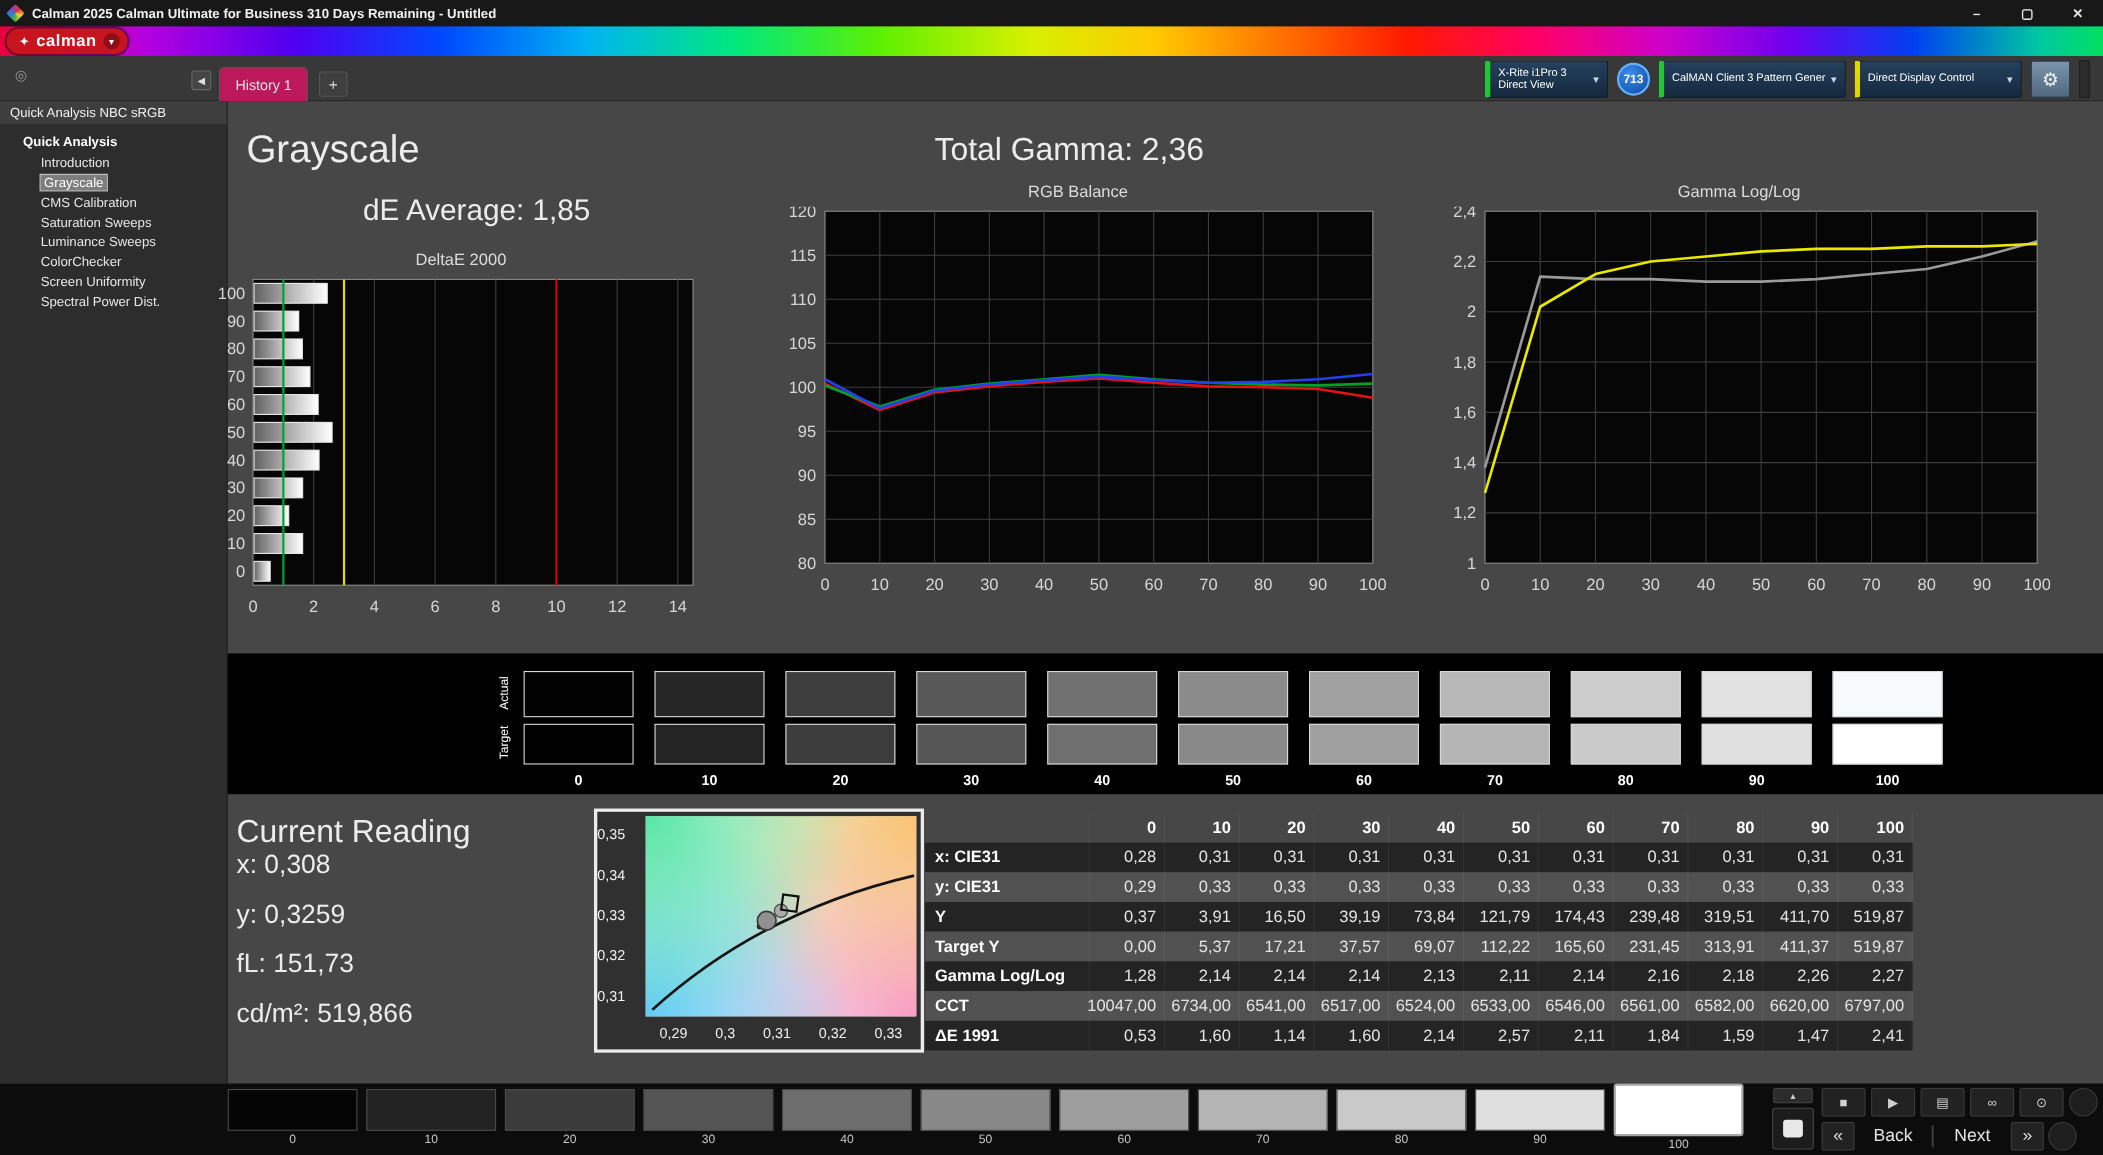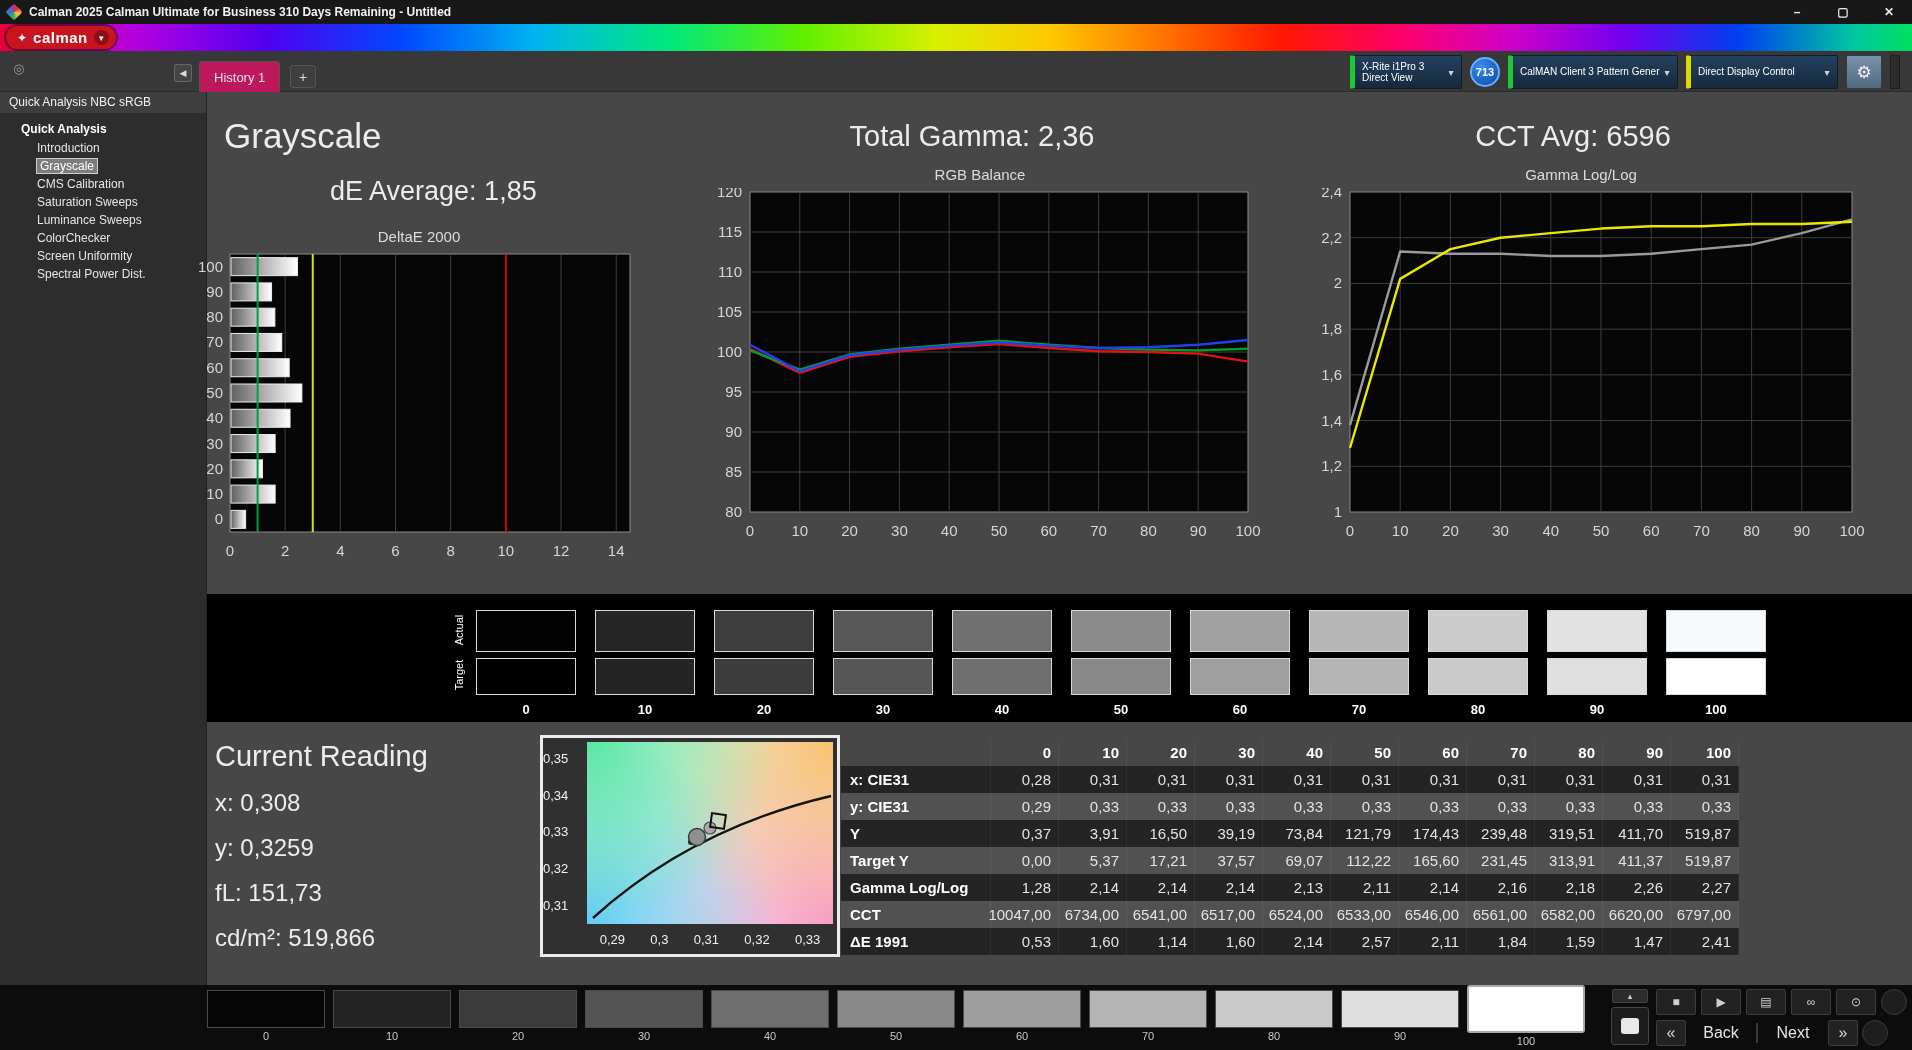--- a/index.html
+++ b/index.html
@@ -78,21 +78,21 @@
   #row2-label{left:230px;top:75px;}
   #swatch-cols{position:absolute;left:269px;top:16px;display:flex;gap:19px;}
   .swcol{width:100px;display:flex;flex-direction:column;}
   .sw{width:100px;border:1px solid #d8d8d8;}
   .sw.actual{height:42px;margin-bottom:6px;}
   .sw.target{height:37px;}
   .swlabel{margin-top:7px;text-align:center;color:#fff;font-size:13px;font-weight:bold;}
 
   
   #current-reading{position:absolute;left:215px;top:740px;color:#ececec;}
-  #cr-title{font-size:29px;margin-bottom:16px;}
+  #cr-title{font-size:29px;}
   .cr-line{font-size:24px;margin-bottom:17px;}
 
   
   #cie-panel{position:absolute;left:540px;top:735px;width:300px;height:222px;border:3px solid #ececec;background:#303030;}
   #cie-ylabels{position:absolute;left:0;top:2px;width:42px;height:184px;display:flex;flex-direction:column;justify-content:space-around;}
   .cie-yt{padding-right:5px;color:#f0f0f0;font-size:13px;}
   #cie-diagram{position:absolute;left:44px;top:4px;width:246px;height:182px;
     background:
       radial-gradient(circle at 0% 0%,rgba(80,230,160,0.95),rgba(80,230,160,0) 62%),
       radial-gradient(circle at 100% 0%,rgba(250,190,100,0.9),rgba(250,190,100,0) 62%),
@@ -212,21 +212,20 @@
         </div>
         <div class="tree-item">
           <span class="tree-label">Spectral Power Dist.</span>
         </div>
       </div>
   </div>
 
   <div class="stat" id="page-title">Grayscale</div>
   <div class="stat" id="de-average">dE Average: 1,85</div>
   <div class="stat" id="total-gamma">Total Gamma: 2,36</div>
-  <div class="stat" id="cct-avg">CCT Avg: 6596</div>
 
   <div class="chart" id="chart-deltae">
     <div class="chart-title">DeltaE 2000</div>
     <svg id="svg-deltae" width="470" height="312">
         <rect x="46" y="4" width="400" height="278" fill="#060606" stroke="#8a8a8a"></rect>
         <text x="46" y="306" fill="#d6d6d6" font-size="15" text-anchor="middle">0</text>
         <line x1="101.17241379310344" y1="4" x2="101.17241379310344" y2="282" stroke="#3e3e3e"></line>
         <text x="101.17241379310344" y="306" fill="#d6d6d6" font-size="15" text-anchor="middle">2</text>
         <line x1="156.3448275862069" y1="4" x2="156.3448275862069" y2="282" stroke="#3e3e3e"></line>
         <text x="156.3448275862069" y="306" fill="#d6d6d6" font-size="15" text-anchor="middle">4</text>

